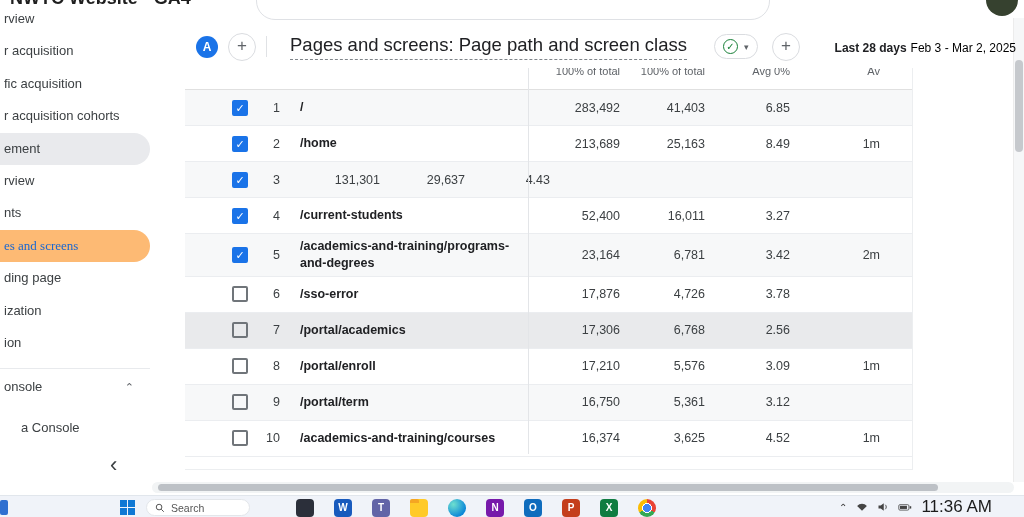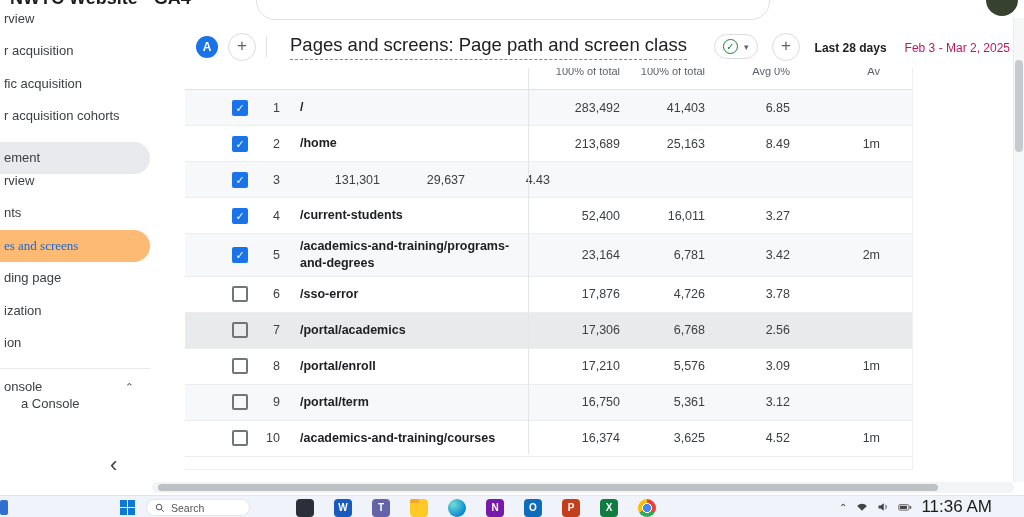--- a/index.html
+++ b/index.html
@@ -28,23 +28,23 @@
   .btn-plus.p1{left:228px;top:33px;}
   .btn-plus.p2{left:772px;top:33px;}
   .hdr-sep{position:absolute;left:266px;top:36px;width:1px;height:21px;background:#e0e2e5;}
   .report-title{position:absolute;left:290px;top:34px;font-size:18.5px;color:#202124;border-bottom:1px dashed #80868b;
     padding-bottom:3px;white-space:nowrap;cursor:text;z-index:3;}
   .check-pill{position:absolute;left:714px;top:34px;height:25px;border:1px solid #dadce0;border-radius:13px;
     display:flex;align-items:center;gap:6px;padding:0 8px;box-sizing:border-box;background:#fff;cursor:pointer;z-index:3;}
   .check-circle{width:15px;height:15px;border:1.5px solid #188038;border-radius:50%;color:#188038;font-size:10px;
     line-height:14px;text-align:center;box-sizing:border-box;}
   .caret-down{font-size:9px;color:#5f6368;}
-  .date-range{position:absolute;right:14px;top:41px;font-size:12px;display:flex;gap:18px;white-space:nowrap;z-index:3;}
+  .date-range{position:absolute;right:8px;top:41px;font-size:12px;display:flex;gap:4px;white-space:nowrap;z-index:3;}
   .dr-label{font-weight:bold;color:#202124;}
-  .dr-value{color:#be185d;text-align:right;}
+  .dr-value{color:#000000;text-align:right;}
   
   .card{position:absolute;left:185px;top:68px;width:728px;height:402px;background:#fff;
     border-right:1px solid #eceef0;border-bottom:1px solid #eceef0;box-sizing:border-box;overflow:hidden;}
   .subhead{display:flex;height:22px;border-bottom:1px solid #e0e0e0;align-items:flex-end;box-sizing:border-box;
     padding-bottom:12px;font-size:11px;color:#5f6368;}
   .sh-spacer{width:335px;flex:none;}
   .sh{flex:none;text-align:right;}
   .sh.w1{width:100px;} .sh.w2{width:85px;} .sh.w3{width:85px;} .sh.w4{width:90px;}
   .col-sep{position:absolute;left:343px;top:0;height:386px;width:1px;background:#e3e5e8;}
   .trow{display:flex;align-items:center;min-height:36px;border-bottom:1px solid #ebedf0;box-sizing:border-box;}
@@ -91,29 +91,29 @@
 <div class="property-title">NWTC Website - GA4</div>
 <div class="search-bar"></div>
 <div class="avatar"></div>
 
 <nav class="sidebar">
   <div id="sidebar-list">
       <div class="sb-item normal" style="top: 3px;">rview</div>
       <div class="sb-item normal" style="top: 35.4px;">r acquisition</div>
       <div class="sb-item normal" style="top: 67.8px;">fic acquisition</div>
       <div class="sb-item normal" style="top: 100.2px;">r acquisition cohorts</div>
-      <div class="sb-item hover" style="top: 132.6px; margin-top: 9px;">ement</div>
+      <div class="sb-item hover" style="top: 132.6px;">ement</div>
       <div class="sb-item normal" style="top: 165px;">rview</div>
       <div class="sb-item normal" style="top: 197.4px;">nts</div>
       <div class="sb-item selected" style="top: 229.8px;">es and screens</div>
       <div class="sb-item normal" style="top: 262.2px;">ding page</div>
       <div class="sb-item normal" style="top: 294.6px;">ization</div>
       <div class="sb-item normal" style="top: 327px;">ion</div>
       <div class="sb-item normal" style="top: 371px;">onsole<span class="sb-chev">⌃</span></div>
-      <div class="sb-item normal" style="top: 388px; padding-left: 21px;">a Console</div>
+      <div class="sb-item normal" style="top: 412px; padding-left: 21px;">a Console</div>
     </div>
   <div class="sidebar-divider"></div>
   <div class="collapse-btn">‹</div>
 </nav>
 
 <div class="badge-a">A</div>
 <div class="btn-plus p1">+</div>
 <div class="hdr-sep"></div>
 <div class="report-title">Pages and screens: Page path and screen class</div>
 <div class="check-pill">

